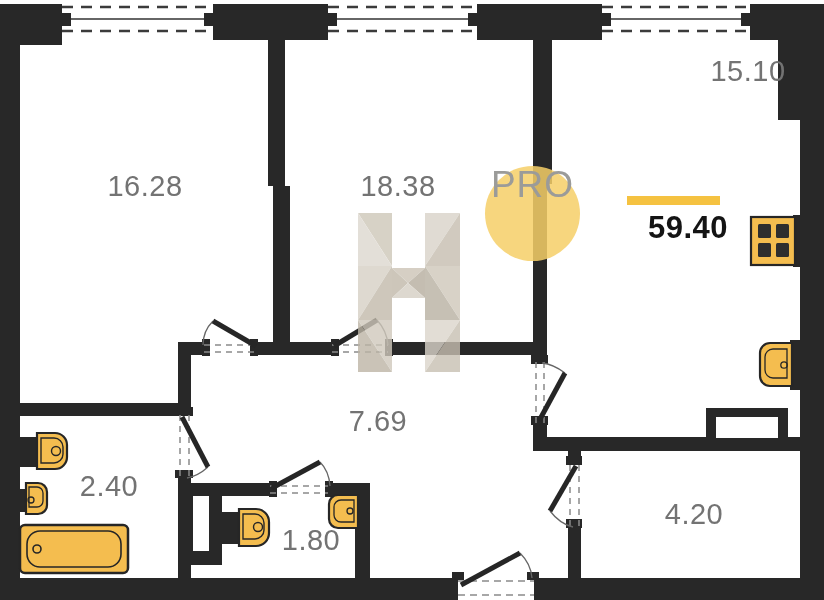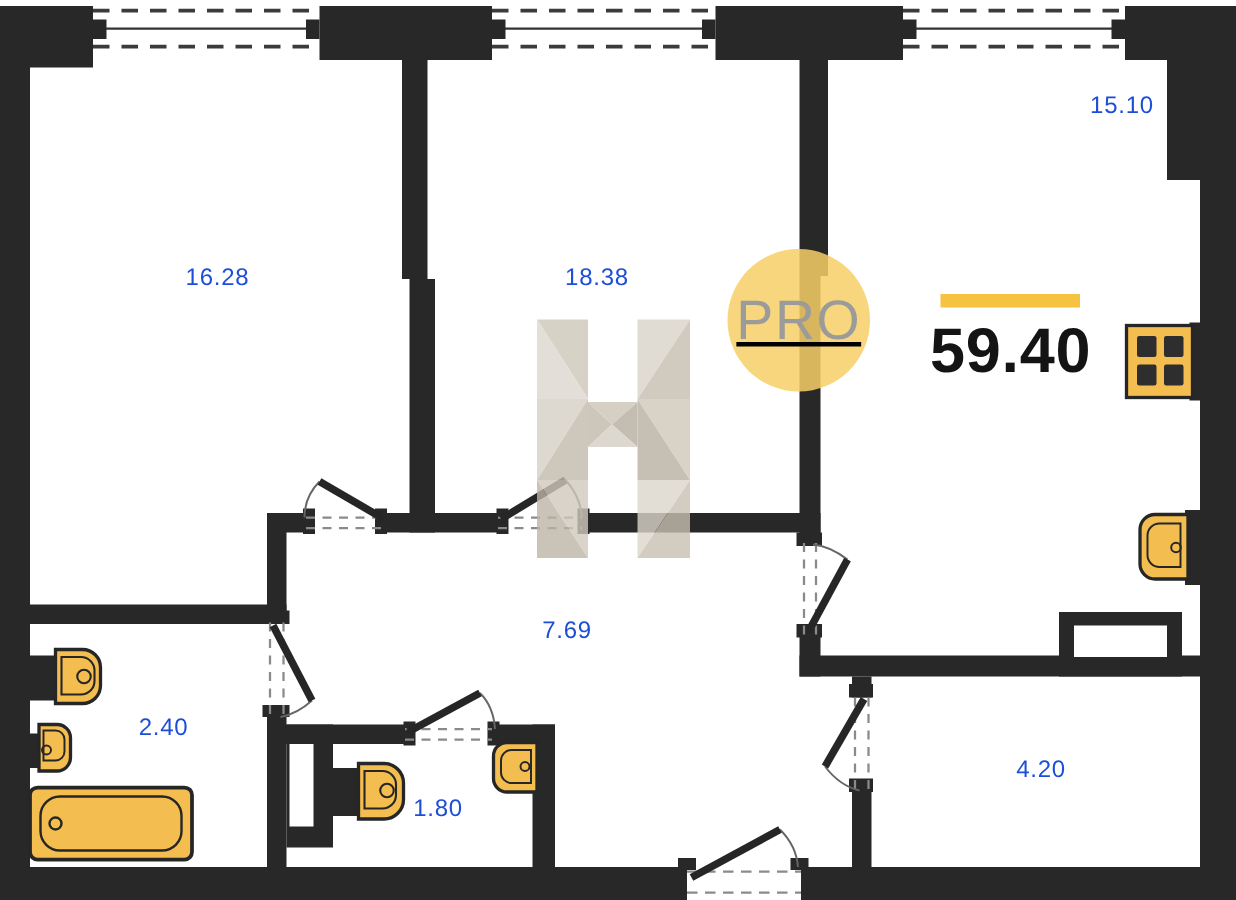--- a/index.html
+++ b/index.html
@@ -3,30 +3,30 @@
 <meta charset="utf-8">
 <style>
   html,body{margin:0;padding:0;background:#fff;}
   #plan{
     position:relative;width:824px;height:600px;background:#ffffff;
     font-family:"Liberation Sans", sans-serif;overflow:hidden;
   }
   #plan svg{position:absolute;left:0;top:0;}
   .lbl{
     position:absolute;transform:translate(-50%,-50%);
-    font-size:16px;color:#1d4ed8;white-space:nowrap;letter-spacing:0.5px;
+    font-size:29px;color:#737373;white-space:nowrap;letter-spacing:0.5px;
   }
   .total-bar{position:absolute;left:627px;top:196px;width:93px;height:9px;background:#f5c241;}
   .total-val{
-    position:absolute;left:620px;top:210px;width:108px;text-align:left;
-    font-size:42px;font-weight:bold;color:#141414;letter-spacing:0.5px;
+    position:absolute;left:620px;top:210px;width:108px;text-align:right;
+    font-size:31px;font-weight:bold;color:#141414;letter-spacing:0.5px;
   }
   .pro-badge{
     position:absolute;left:485px;top:166px;width:95px;height:95px;border-radius:50%;
-    background:rgba(246,207,103,0.85);display:flex;align-items:center;justify-content:center;text-decoration:underline;
+    background:rgba(246,207,103,0.85);display:flex;align-items:flex-start;justify-content:center;
   }
   .pro-badge span{
     font-size:37px;color:#9b9b99;font-weight:500;letter-spacing:1px;line-height:1;
   }
 </style>
 </head>
 <body>
 
 <div id="plan">
 
@@ -222,16 +222,16 @@
   </div>
 
   <div class="total-bar"></div>
   <div class="total-val">59.40</div>
 
   <div class="lbl" style="left:145px;top:186px">16.28</div>
   <div class="lbl" style="left:398px;top:186px">18.38</div>
   <div class="lbl" style="left:748px;top:71px">15.10</div>
   <div class="lbl" style="left:378px;top:421px">7.69</div>
   <div class="lbl" style="left:109px;top:486px">2.40</div>
-  <div class="lbl" style="left:292px;top:540px">1.80</div>
+  <div class="lbl" style="left:311px;top:540px">1.80</div>
   <div class="lbl" style="left:694px;top:514px">4.20</div>
 
 </div>
 
 </body></html>

